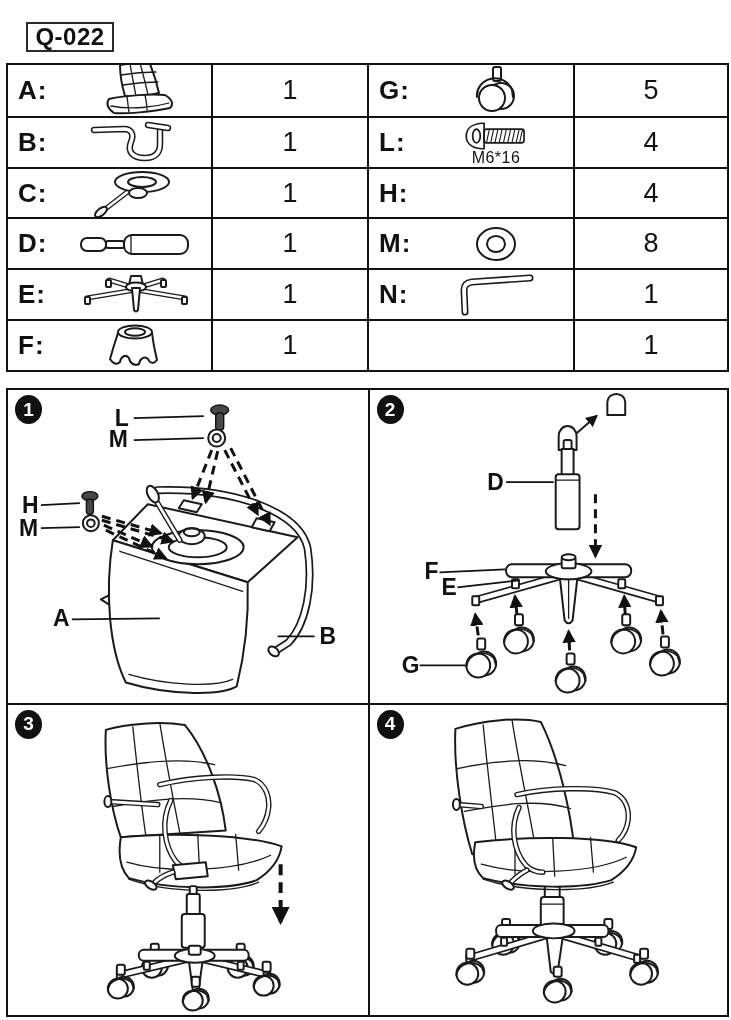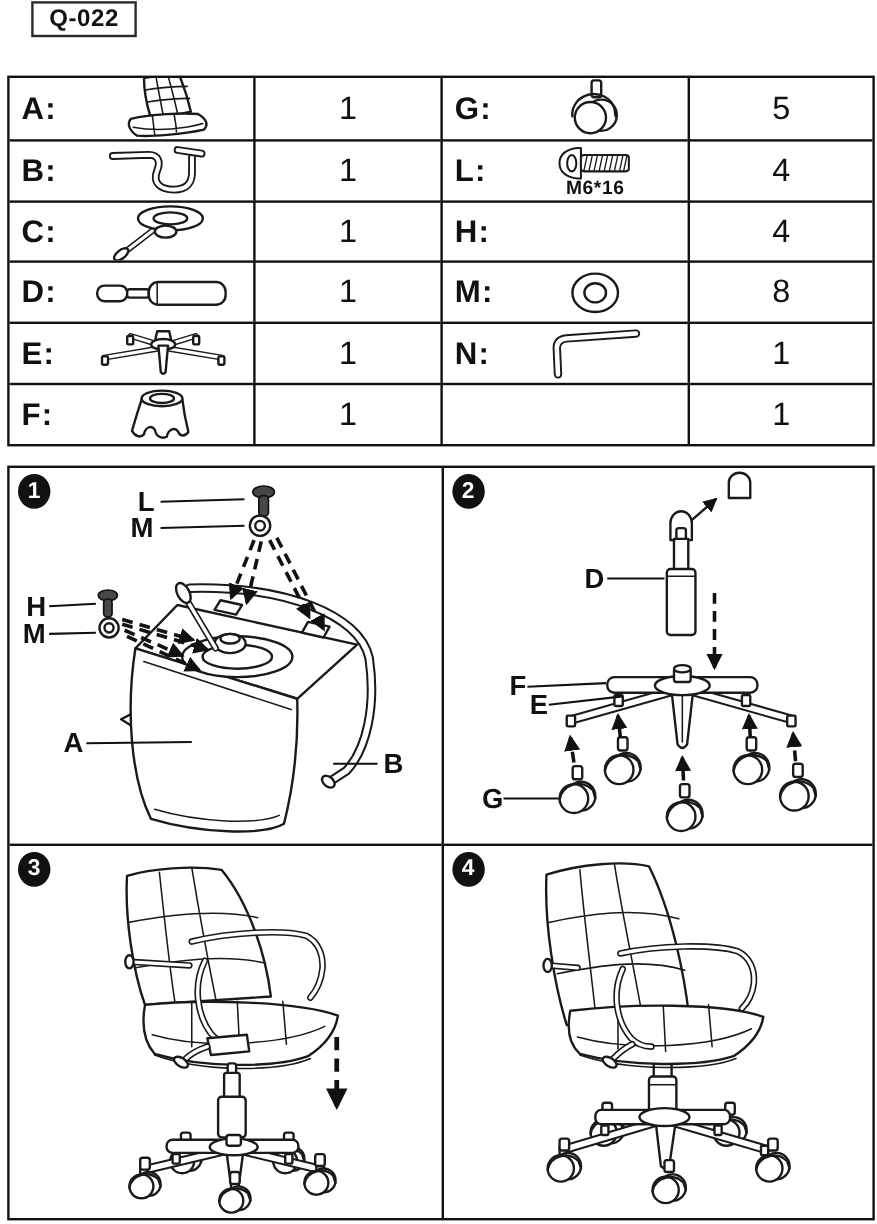--- a/index.html
+++ b/index.html
@@ -1,40 +1,40 @@
 <!DOCTYPE html>
 <html><head>
 <meta charset="utf-8">
 <style>
   html,body { margin:0; padding:0; }
   body {
     width:731px; height:1020px; position:relative; background:#fff;
     font-family:"Liberation Sans", sans-serif; color:#111; overflow:hidden;
   }
   .title-box {
-    position:absolute; left:26px; top:1px; width:84px; height:26px;
+    position:absolute; left:26px; top:22px; width:84px; height:26px;
     border:2px solid #2a2a2a; background:#fff;
     display:flex; align-items:center; justify-content:center;
-    font-weight:700; font-size:20px; letter-spacing:0.5px;
+    font-weight:700; font-size:24px; letter-spacing:0.5px;
   }
   
   .parts-table {
     position:absolute; left:6px; top:63px; width:719px; height:305px;
     border:2px solid #111; display:grid;
     grid-template-columns:203px 156px 206px 154px;
     grid-template-rows:repeat(6,1fr); background:#fff;
   }
   .cell { border-left:2px solid #111; border-top:2px solid #111; box-sizing:border-box;
           display:flex; align-items:center; justify-content:center; overflow:hidden; }
   .parts-table > .cell:nth-child(4n+1){ border-left:none; }
   .parts-table > .cell:nth-child(-n+4){ border-top:none; }
   .part { justify-content:flex-start; padding-left:10px; }
   .part .letter { font-size:26px; font-weight:600; letter-spacing:1px; width:40px; flex:none; }
   .part .iconwrap { flex:1; display:flex; flex-direction:column; align-items:center; justify-content:center; line-height:0; }
-  .caption { font-size:16px; font-weight:700; line-height:1; margin-top:-3px; letter-spacing:0.5px; }
+  .caption { font-size:16px; font-weight:400; line-height:1; margin-top:-3px; letter-spacing:0.5px; }
   .qty { font-size:27px; font-weight:400; }
   
   .panels {
     position:absolute; left:6px; top:388px; width:719px; height:625px;
     border:2px solid #111; display:grid;
     grid-template-columns:1fr 1fr; grid-template-rows:1fr 1fr; background:#fff;
   }
   .panel { position:relative; border-left:2px solid #111; border-top:2px solid #111; }
   .panels > .panel:nth-child(odd){ border-left:none; }
   .panels > .panel:nth-child(-n+2){ border-top:none; }

